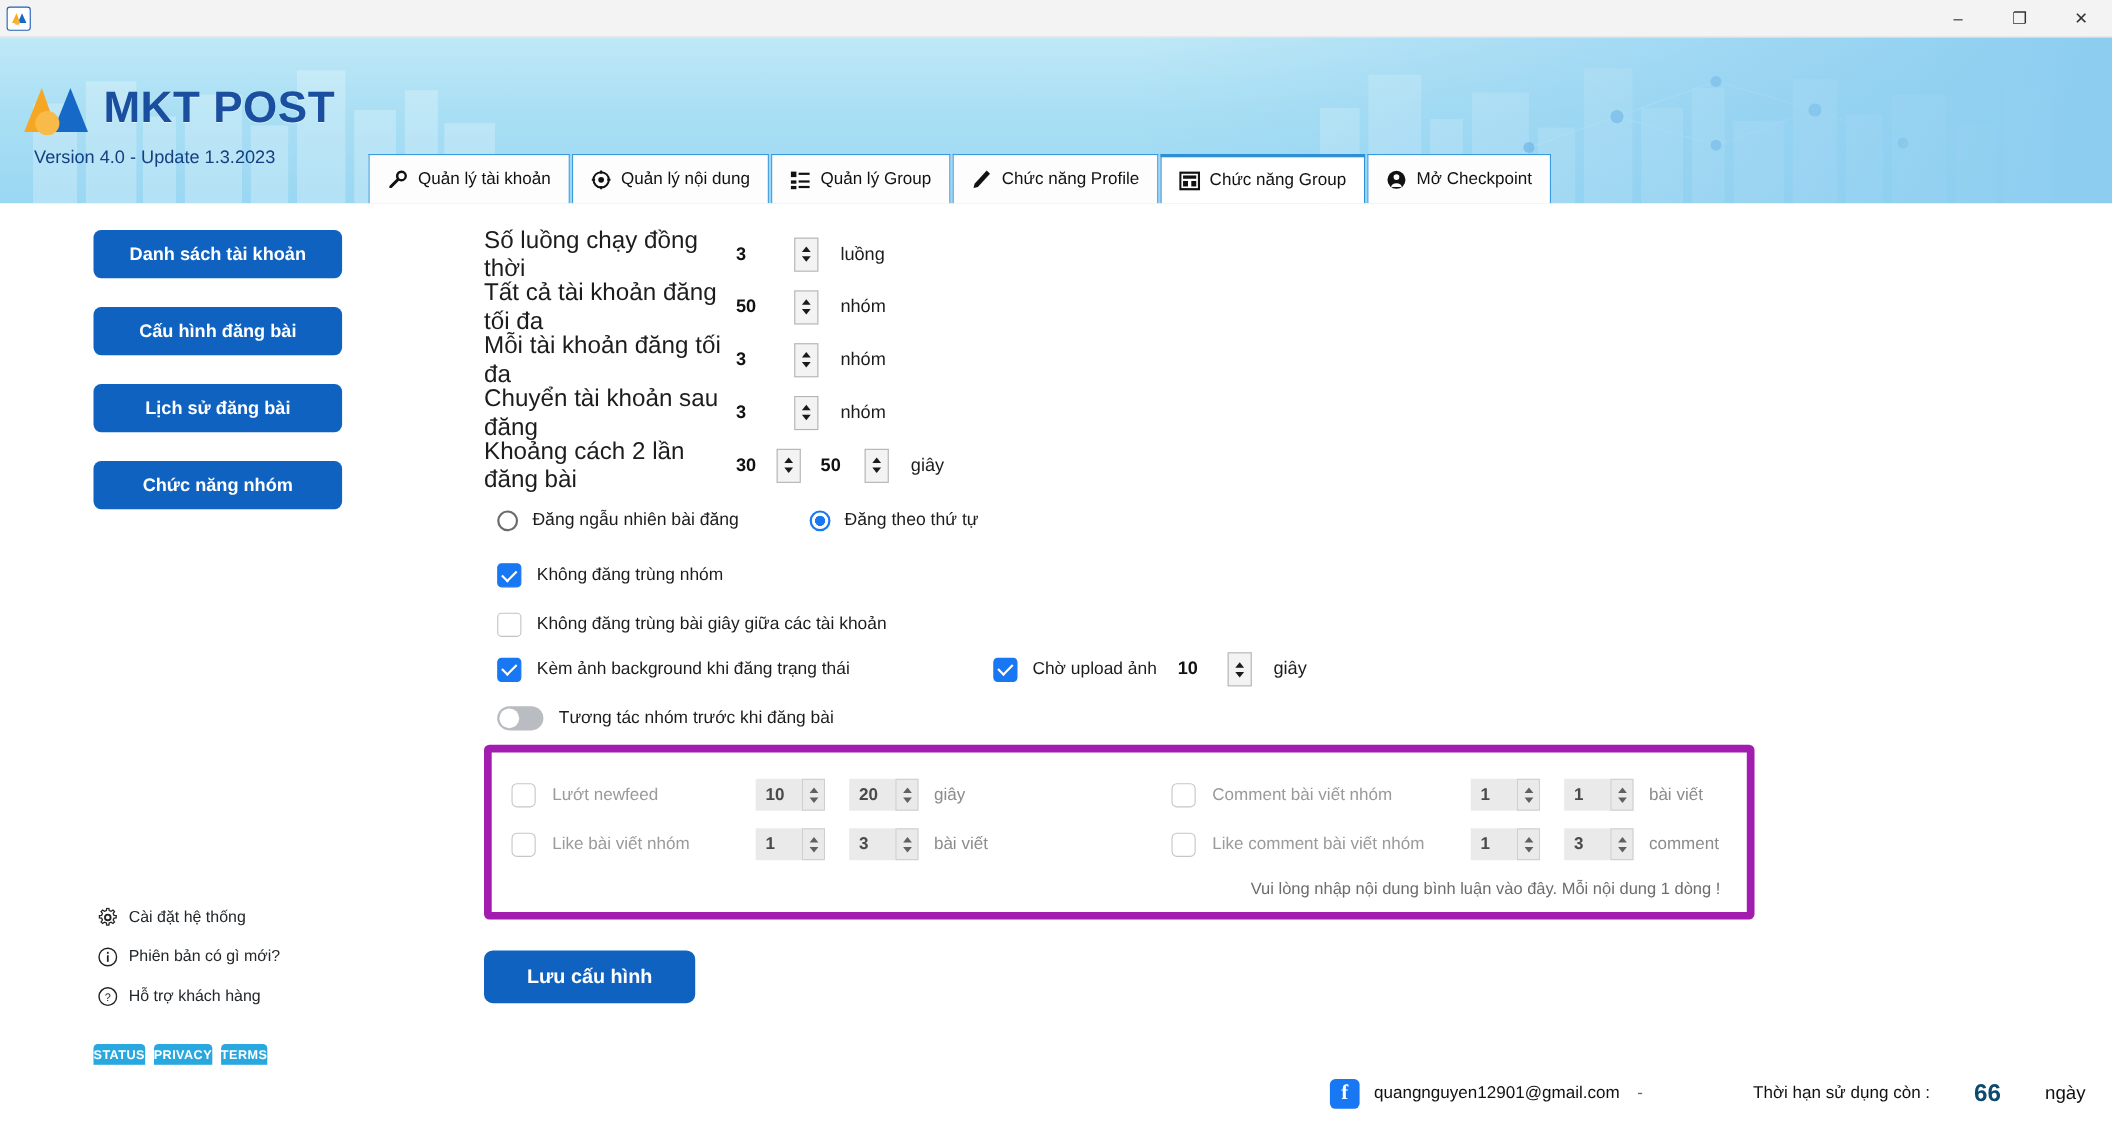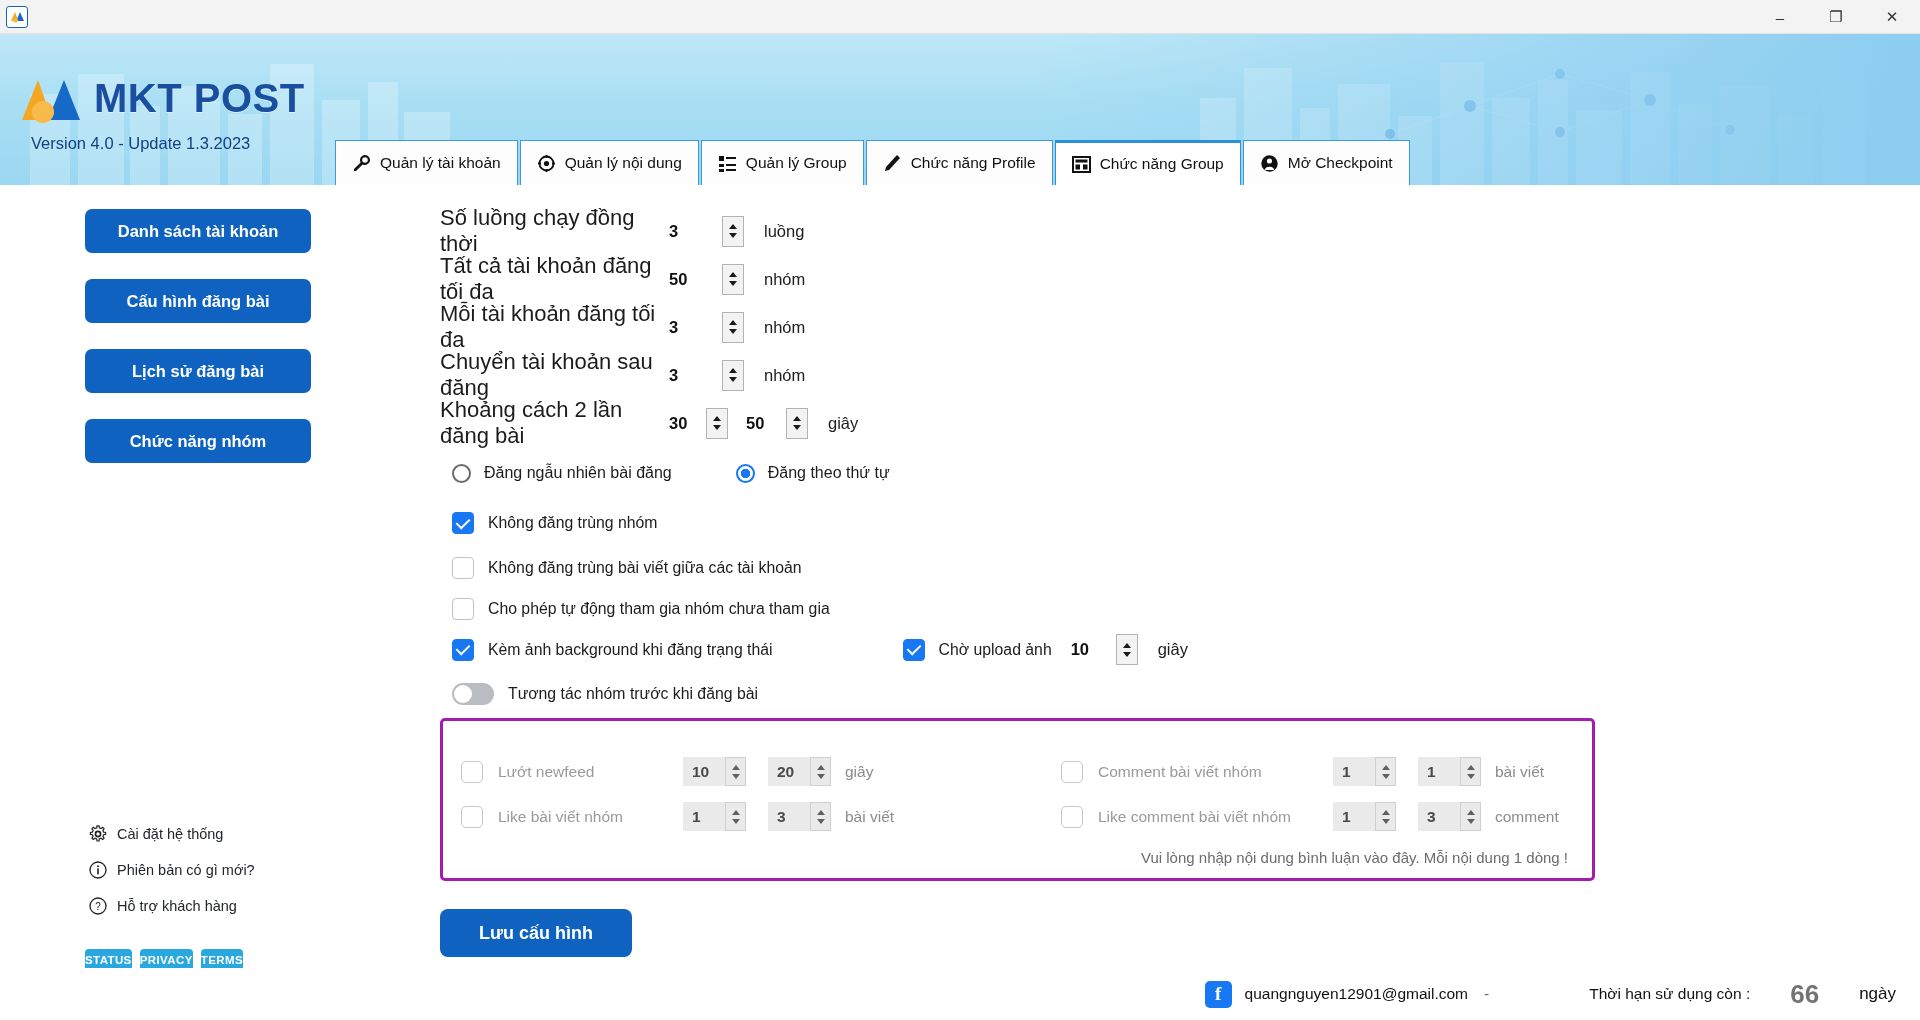--- a/index.html
+++ b/index.html
@@ -167,22 +167,22 @@
     width: 42px; height: 22px; border-radius: 11px;
     background: #b9bcc0; flex: none; position: relative; cursor: pointer;
   }
   .toggle::after {
     content: ""; position: absolute; left: 2px; top: 2px;
     width: 18px; height: 18px; border-radius: 50%; background: #fff;
   }
 
   
   .igroup {
-    width: 1155px; border: 3px solid #a21caf; border-radius: 5px;
-    margin-left: 0; padding: 28px 18px 12px 18px; background: #fff;
+    width: 1155px; border: 7px solid #a21caf; border-radius: 5px;
+    margin-left: 0; padding: 16px 18px 12px 18px; background: #fff;
   }
   .igrid { display: flex; }
   .icol { display: flex; flex-direction: column; }
   .icol.left { width: 600px; }
   .irow { display: flex; align-items: center; height: 45px; }
   .icb {
     width: 22px; height: 22px; border-radius: 5px;
     border: 1.5px solid #c6c6c6; background: #fff; flex: none;
   }
   .ilbl { font-size: 15.5px; color: #9a9a9a; margin-left: 15px; }
@@ -227,21 +227,21 @@
   }
   .fb-badge {
     width: 27px; height: 27px; border-radius: 5px; background: #1877f2;
     color: #fff; font-weight: bold; font-size: 19px;
     display: flex; align-items: center; justify-content: center;
     font-family: "Liberation Serif", serif;
   }
   .sb-email { font-size: 15.5px; color: #111; margin-left: 13px; }
   .sb-dash { font-size: 15.5px; color: #666; margin-left: 16px; }
   .sb-exp { font-size: 15.5px; color: #111; margin-left: 100px; }
-  .sb-days { font-size: 26px; font-weight: bold; color: #737373; margin-left: 40px; }
+  .sb-days { font-size: 22px; font-weight: bold; color: #0c4a6e; margin-left: 40px; }
   .sb-unit { font-size: 17px; color: #111; margin-left: 40px; margin-right: 14px; }
 </style>
 </head>
 <body>
 
 <div class="titlebar">
   <div class="app-icon">
     <svg width="15" height="13" viewBox="0 0 15 13">
       <path d="M1 11 L5 2 L8.4 11 Z" fill="#f6a821"></path>
       <path d="M6.2 11 L10 2 L14 11 Z" fill="#1769c8"></path>
@@ -481,27 +481,23 @@
       <div class="radio-lbl">Đăng theo thứ tự</div>
     </div>
 
     <div class="cb-row" style="height:48px">
       <div class="cb on"></div>
       <div class="cb-lbl">Không đăng trùng nhóm</div>
     </div>
 
     <div class="cb-row">
       <div class="cb"></div>
-      <div class="cb-lbl">Không đăng trùng bài viết giữa các tài khoản</div>
-    </div>
-
-    <div class="cb-row">
-      <div class="cb"></div>
-      <div class="cb-lbl">Cho phép tự động tham gia nhóm chưa tham gia</div>
-    </div>
+      <div class="cb-lbl">Không đăng trùng bài giây giữa các tài khoản</div>
+    </div>
+
 
     <div class="cb-row">
       <div class="cb on"></div>
       <div class="cb-lbl">Kèm ảnh background khi đăng trạng thái</div>
       <div class="cb on" style="margin-left:130px"></div>
       <div class="cb-lbl">Chờ upload ảnh</div>
       <div class="fval" style="width:52px;margin-left:12px">10</div>
       <div class="spin">
           <div class="up"></div>
           <div class="dn"></div>

